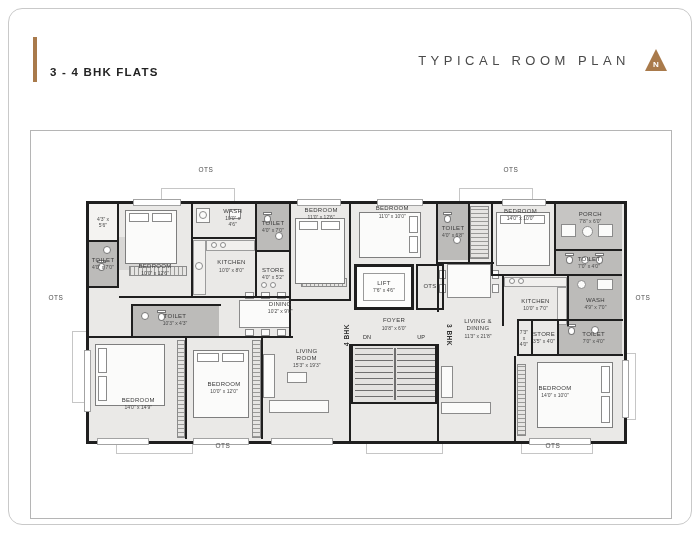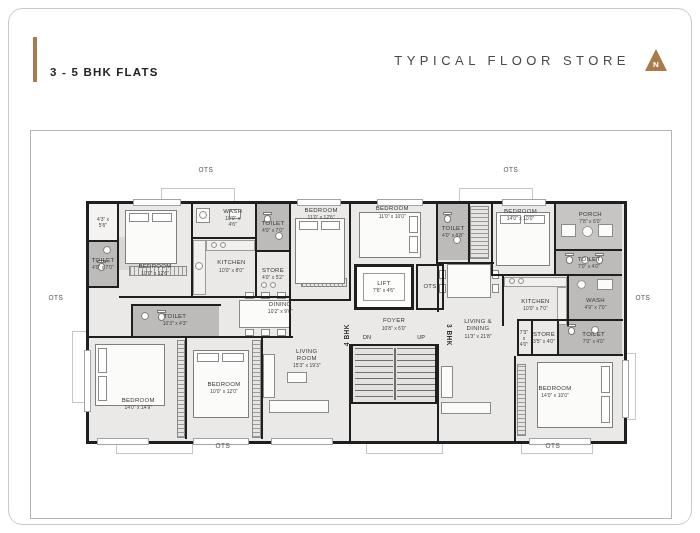--- a/index.html
+++ b/index.html
@@ -63,23 +63,23 @@
   .vlabel.flip{transform:rotate(180deg);}
   .slabel{position:absolute;font-size:5.5px;color:#2e2e2e;z-index:6;text-align:center;}
 </style>
 </head>
 <body>
 
 <div class="page">
   <div class="frame"></div>
 
   <div class="logo-bar"></div>
-  <div class="subtitle">3 - 5 BHK FLATS</div>
+  <div class="subtitle">3 - 4 BHK FLATS</div>
   <div class="titlewrap">
-    <span class="title">TYPICAL FLOOR STORE</span>
+    <span class="title">TYPICAL ROOM PLAN</span>
     <span class="north">
       <span class="tri"></span>
       <span class="n">N</span>
     </span>
   </div>
 
   <div class="panel">
 
     <div class="proj" style="left:130px;top:57px;width:72px;height:14px"></div>
     <div class="proj" style="left:428px;top:57px;width:72px;height:14px"></div>

